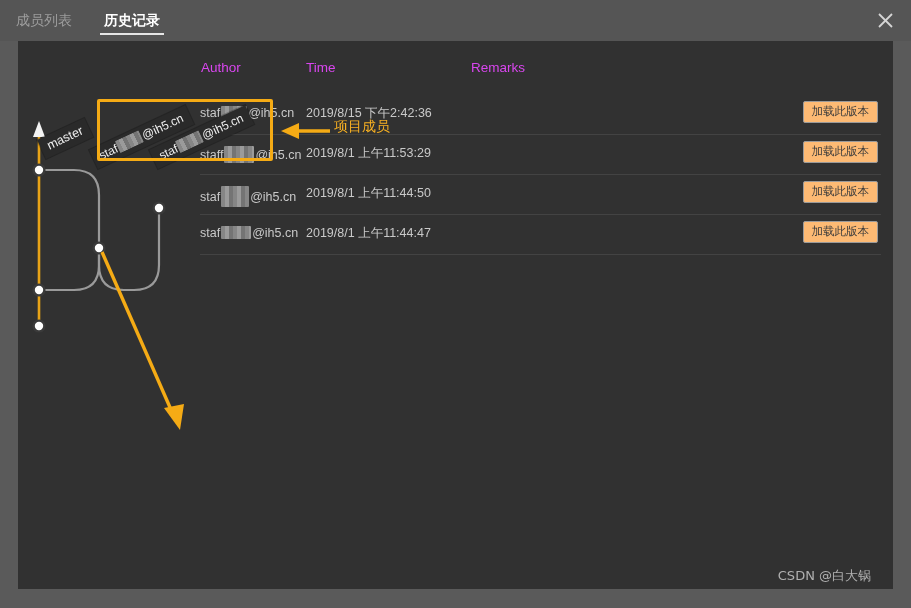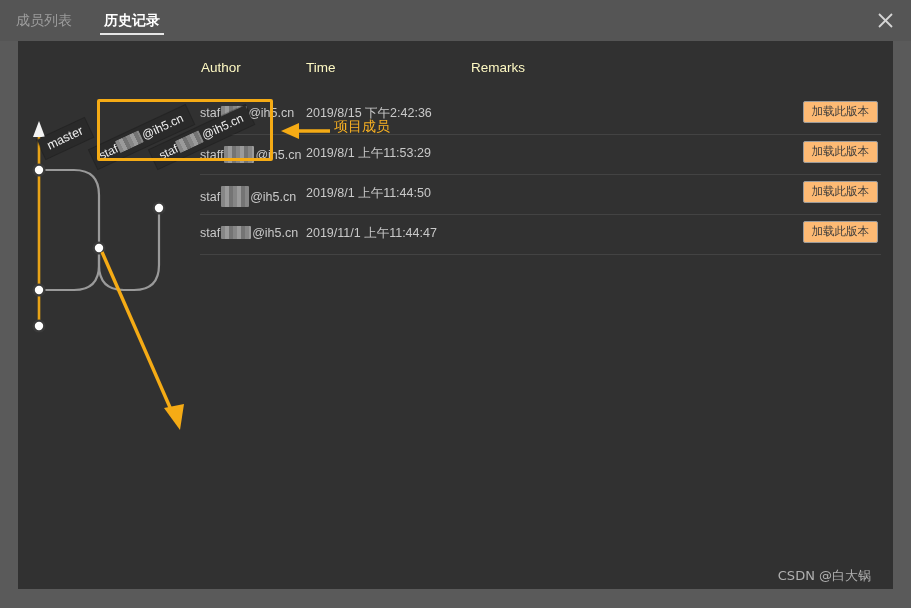--- a/index.html
+++ b/index.html
@@ -35,21 +35,21 @@
 
   
   .panel{
     position:absolute;left:18px;top:41px;width:875px;height:548px;
     background:#313131;
     overflow:hidden;
   }
   
   .colhead{position:absolute;left:0;top:0;width:875px;height:53px;}
   .colhead .ch{
-    position:absolute;top:19px;font-size:13.5px;color:#fef9c3;
+    position:absolute;top:19px;font-size:13.5px;color:#d946ef;
   }
   .ch-author{left:183px;}
   .ch-time{left:288px;}
   .ch-remarks{left:453px;}
 
   
   .rows{position:absolute;left:0;top:53px;width:875px;}
   .row{position:relative;height:40px;}
   .row .sep{
     position:absolute;left:182px;right:12px;top:0;height:1px;background:#434343;
@@ -180,21 +180,21 @@
         <div class="cell-author"><span>staf</span><span class="mask m3"></span><span>@ih5.cn</span></div>
         <div class="cell-time">2019/8/1 上午11:44:50</div>
         <div class="cell-btn">
           <span class="loadbtn">加载此版本</span>
         </div>
       </div>
 
       <div class="row">
         <div class="sep"></div>
         <div class="cell-author"><span>staf</span><span class="mask m4"></span><span>@ih5.cn</span></div>
-        <div class="cell-time">2019/11/1 上午11:44:47</div>
+        <div class="cell-time">2019/8/1 上午11:44:47</div>
         <div class="cell-btn">
           <span class="loadbtn">加载此版本</span>
         </div>
       </div>
 
       <div class="row" style="height:18px">
         <div class="sep"></div>
       </div>
 
     </div>

